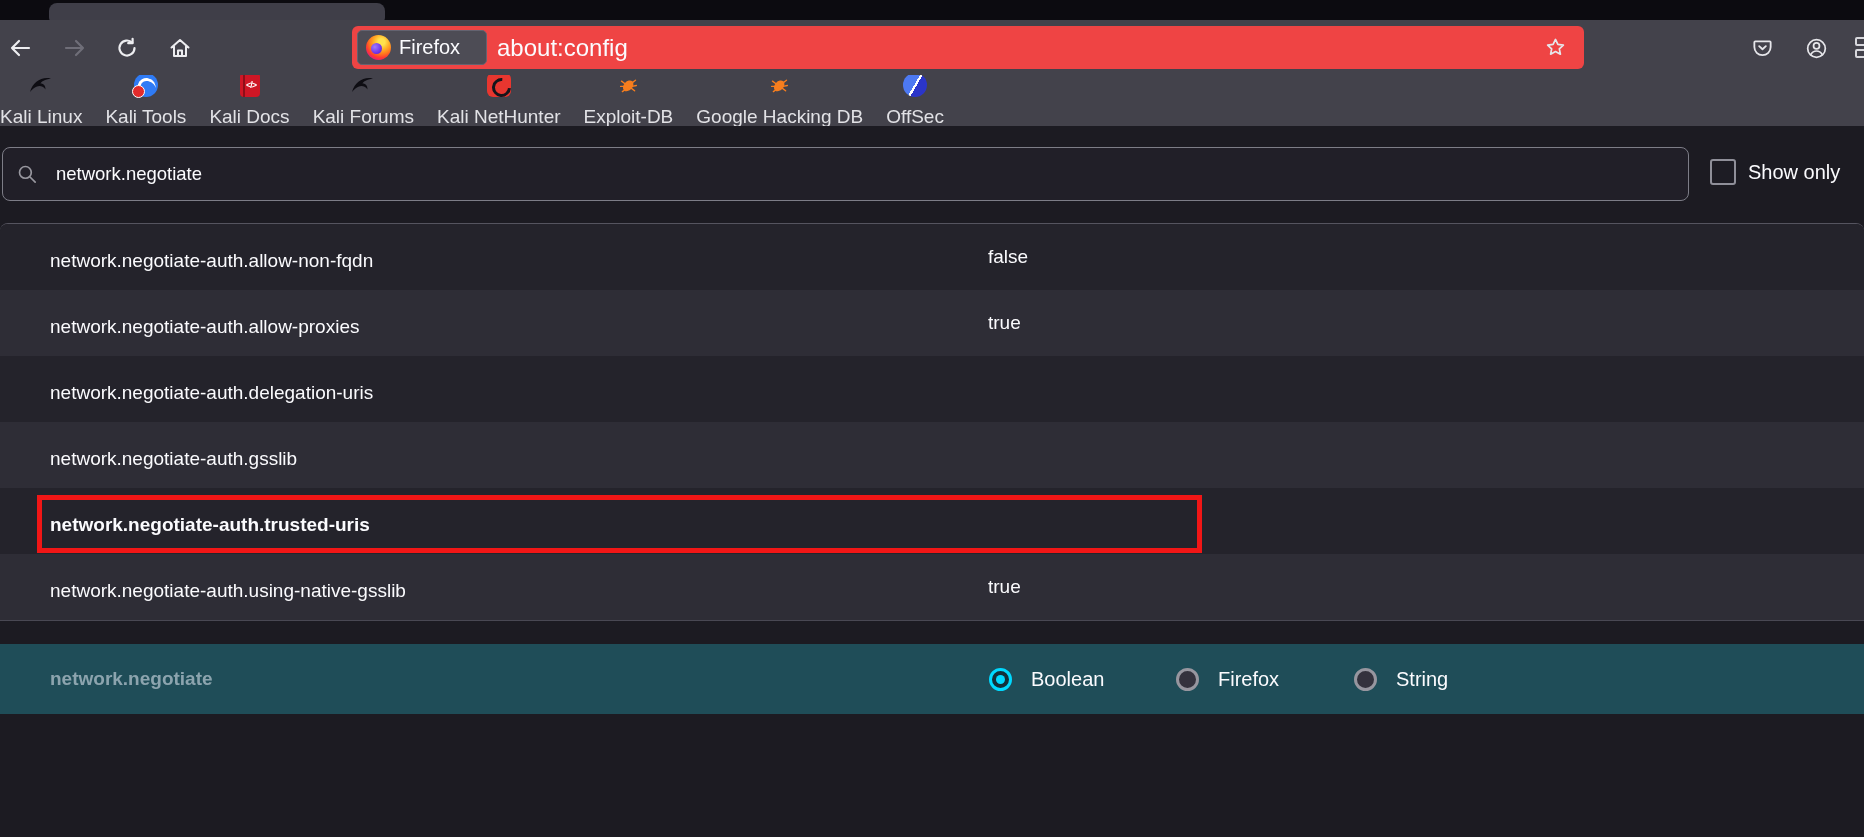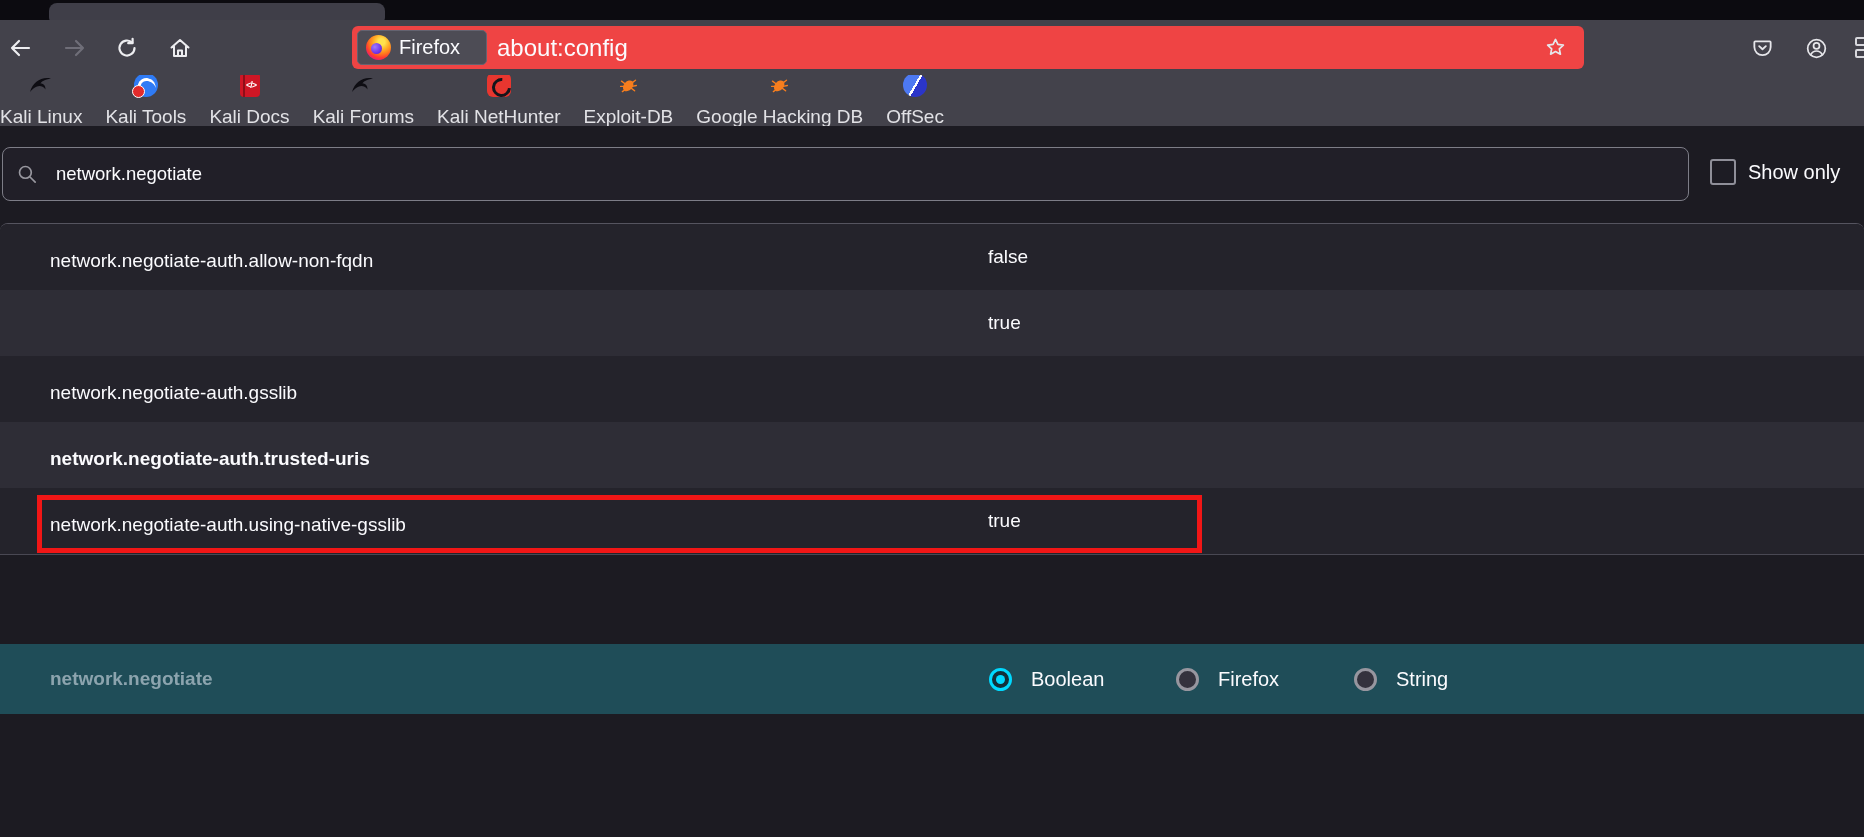--- a/index.html
+++ b/index.html
@@ -216,21 +216,26 @@
   </div>
   <div class="showonly-box"></div>
   <div class="showonly-label">Show only</div>
 
   <div class="preftable">
     <div class="pref-row">
       <span class="pref-name">network.negotiate-auth.allow-non-fqdn</span>
       <span class="pref-value">false</span>
     </div>
     <div class="pref-row">
+      <span class="pref-name">network.negotiate-auth.allow-proxies</span>
       <span class="pref-value">true</span>
+    </div>
+    <div class="pref-row">
+      <span class="pref-name">network.negotiate-auth.delegation-uris</span>
+      <span class="pref-value"></span>
     </div>
     <div class="pref-row">
       <span class="pref-name">network.negotiate-auth.gsslib</span>
       <span class="pref-value"></span>
     </div>
     <div class="pref-row emph">
       <span class="pref-name">network.negotiate-auth.trusted-uris</span>
     </div>
     <div class="pref-row">
       <span class="pref-name">network.negotiate-auth.using-native-gsslib</span>

